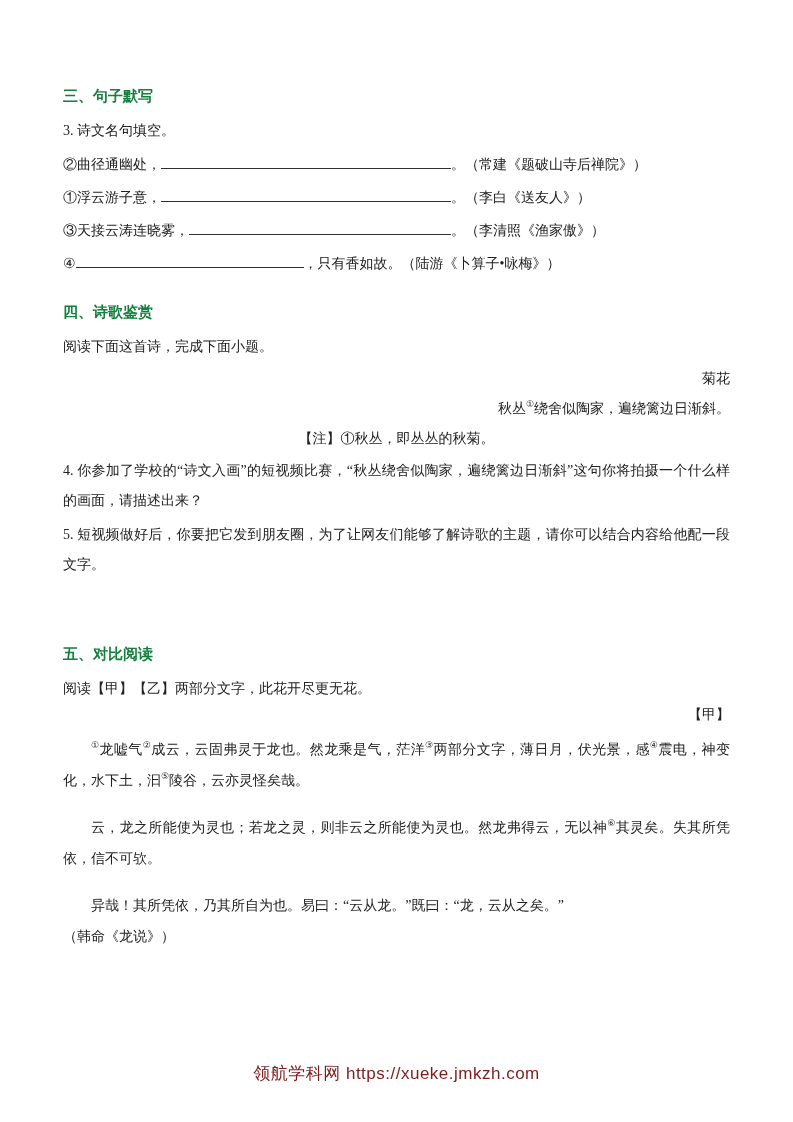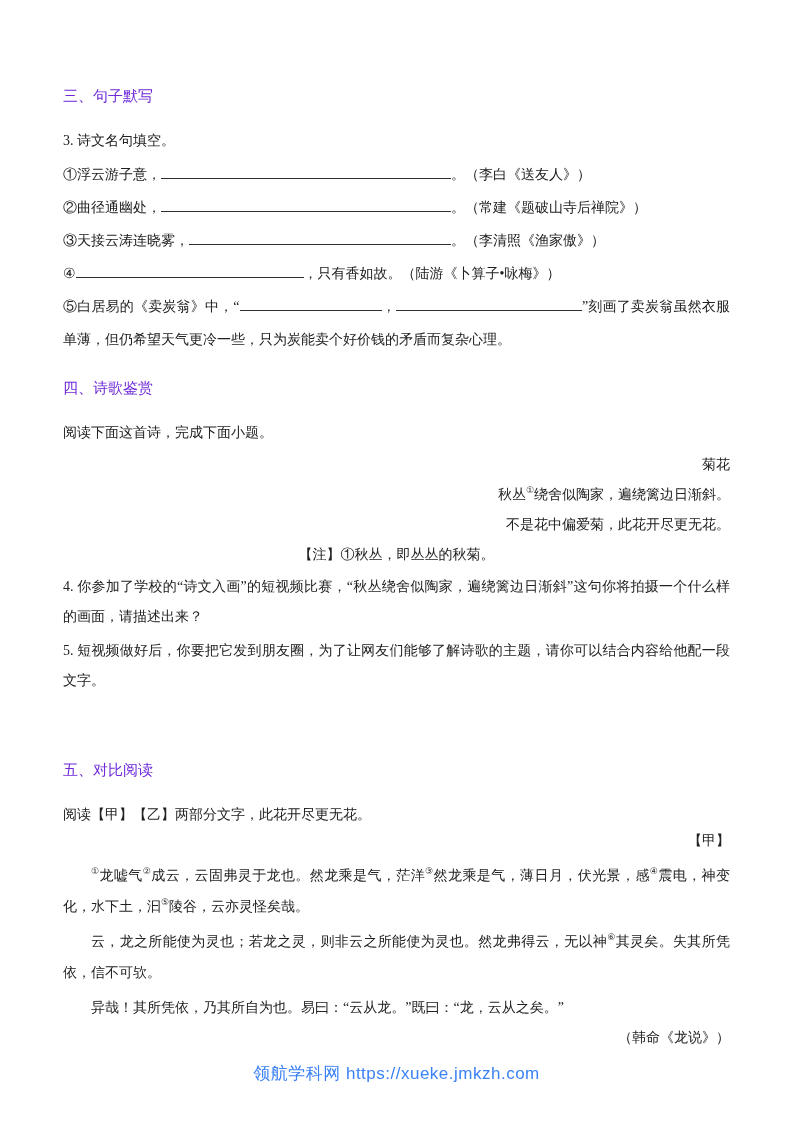--- a/index.html
+++ b/index.html
@@ -10,27 +10,27 @@
     height: 1122px;
     margin: 0 auto;
     background: #ffffff;
     font-family: "Liberation Serif", "DejaVu Serif", serif;
     color: #212121;
     font-size: 14px;
     padding: 86px 63px 0 63px;
     overflow: hidden;
   }
   .sec-heading {
-    font-weight: 400;
+    font-weight: 700;
     font-size: 15px;
     line-height: 20px;
-    color: #6d28d9;
+    color: #15803d;
   }
   .intro-line {
-    margin-top: 24px;
+    margin-top: 14px;
     line-height: 22px;
   }
   .fill-group { margin-top: 6px; }
   .fill-line {
     line-height: 33px;
     text-align: justify;
   }
   .blank {
     display: inline-block;
     border-bottom: 1px solid #2f2f2f;
@@ -62,78 +62,75 @@
   .q-para {
     line-height: 30px;
     text-align: justify;
     margin-top: 2px;
   }
   .q5 { margin-top: 4px; }
   .para {
     line-height: 31px;
     text-align: justify;
     text-indent: 2em;
-    margin-top: 4px;
+    margin-top: 16px;
   }
   .para-first { margin-top: 4px; }
   .attribution {
-    text-align: right;
+    text-align: left;
     line-height: 31px;
-    font-family: Liberation Mono, monospace;
   }
   .footer {
     position: absolute;
     top: 1062px;
     left: 0;
     width: 100%;
     text-align: center;
     font-family: "Liberation Sans", "DejaVu Sans", sans-serif;
     font-size: 17px;
-    color: #3b82f6;
+    color: #7f1d1d;
     letter-spacing: 0.5px;
   }
 </style>
 </head>
 <body>
 
 <div class="page">
 
   <div class="sec-heading">三、句子默写</div>
   <div class="intro-line">3. 诗文名句填空。</div>
 
   <div class="fill-group">
+    <div class="fill-line"><span>②曲径通幽处，</span><span class="blank w290"></span><span>。（常建《题破山寺后禅院》）</span></div>
+
     <div class="fill-line"><span>①浮云游子意，</span><span class="blank w290"></span><span>。（李白《送友人》）</span></div>
-
-    <div class="fill-line"><span>②曲径通幽处，</span><span class="blank w290"></span><span>。（常建《题破山寺后禅院》）</span></div>
 
     <div class="fill-line"><span>③天接云涛连晓雾，</span><span class="blank w262"></span><span>。（李清照《渔家傲》）</span></div>
 
     <div class="fill-line"><span>④</span><span class="blank w228"></span><span>，只有香如故。（陆游《卜算子•咏梅》）</span></div>
 
-    <div class="fill-line"><span>⑤白居易的《卖炭翁》中，“</span><span class="blank w142"></span><span>，</span><span class="blank w186"></span><span>”刻画了卖炭翁虽然衣服单薄，但仍希望天气更冷一些，只为炭能卖个好价钱的矛盾而复杂心理。</span></div>
   </div>
 
   <div class="sec-heading mt-sec">四、诗歌鉴赏</div>
   <div class="intro-line">阅读下面这首诗，完成下面小题。</div>
 
   <div class="poem">
     <div class="center-line">菊花</div>
     <div class="center-line"><span class="u-note">秋丛</span><sup>①</sup><span>绕舍似陶家，遍绕篱边日渐斜。</span></div>
-    <div class="center-line">不是花中偏爱菊，此花开尽更无花。</div>
   </div>
 
   <div class="note-line">【注】①秋丛，即丛丛的秋菊。</div>
   <div class="q-para">4. 你参加了学校的“诗文入画”的短视频比赛，“秋丛绕舍似陶家，遍绕篱边日渐斜”这句你将拍摄一个什么样的画面，请描述出来？</div>
   <div class="q-para q5">5. 短视频做好后，你要把它发到朋友圈，为了让网友们能够了解诗歌的主题，请你可以结合内容给他配一段文字。</div>
 
   <div class="sec-heading mt-sec5">五、对比阅读</div>
   <div class="intro-line">阅读【甲】【乙】两部分文字，此花开尽更无花。</div>
   <div class="center-line">【甲】</div>
 
-  <p class="para para-first"><sup>①</sup><span>龙嘘气</span><sup>②</sup><span>成云，云固弗灵于龙也。然龙乘是气，茫洋</span><sup>③</sup><span>然龙乘是气，薄日月，伏光景，感</span><sup>④</sup><span>震电，神变化，水下土，汩</span><sup>⑤</sup><span>陵谷，云亦灵怪矣哉。</span></p>
+  <p class="para para-first"><sup>①</sup><span>龙嘘气</span><sup>②</sup><span>成云，云固弗灵于龙也。然龙乘是气，茫洋</span><sup>③</sup><span>两部分文字，薄日月，伏光景，感</span><sup>④</sup><span>震电，神变化，水下土，汩</span><sup>⑤</sup><span>陵谷，云亦灵怪矣哉。</span></p>
 
   <p class="para"><span>云，龙之所能使为灵也；若龙之灵，则非云之所能使为灵也。然龙弗得云，无以神</span><sup>⑥</sup><span>其灵矣。失其所凭依，信不可欤。</span></p>
 
   <p class="para">异哉！其所凭依，乃其所自为也。易曰：“云从龙。”既曰：“龙，云从之矣。”</p>
 
   <div class="attribution">（韩命《龙说》）</div>
 
   <div class="footer"><span>领航学科网 https://xueke.jmkzh.com</span></div>
 
 </div>

